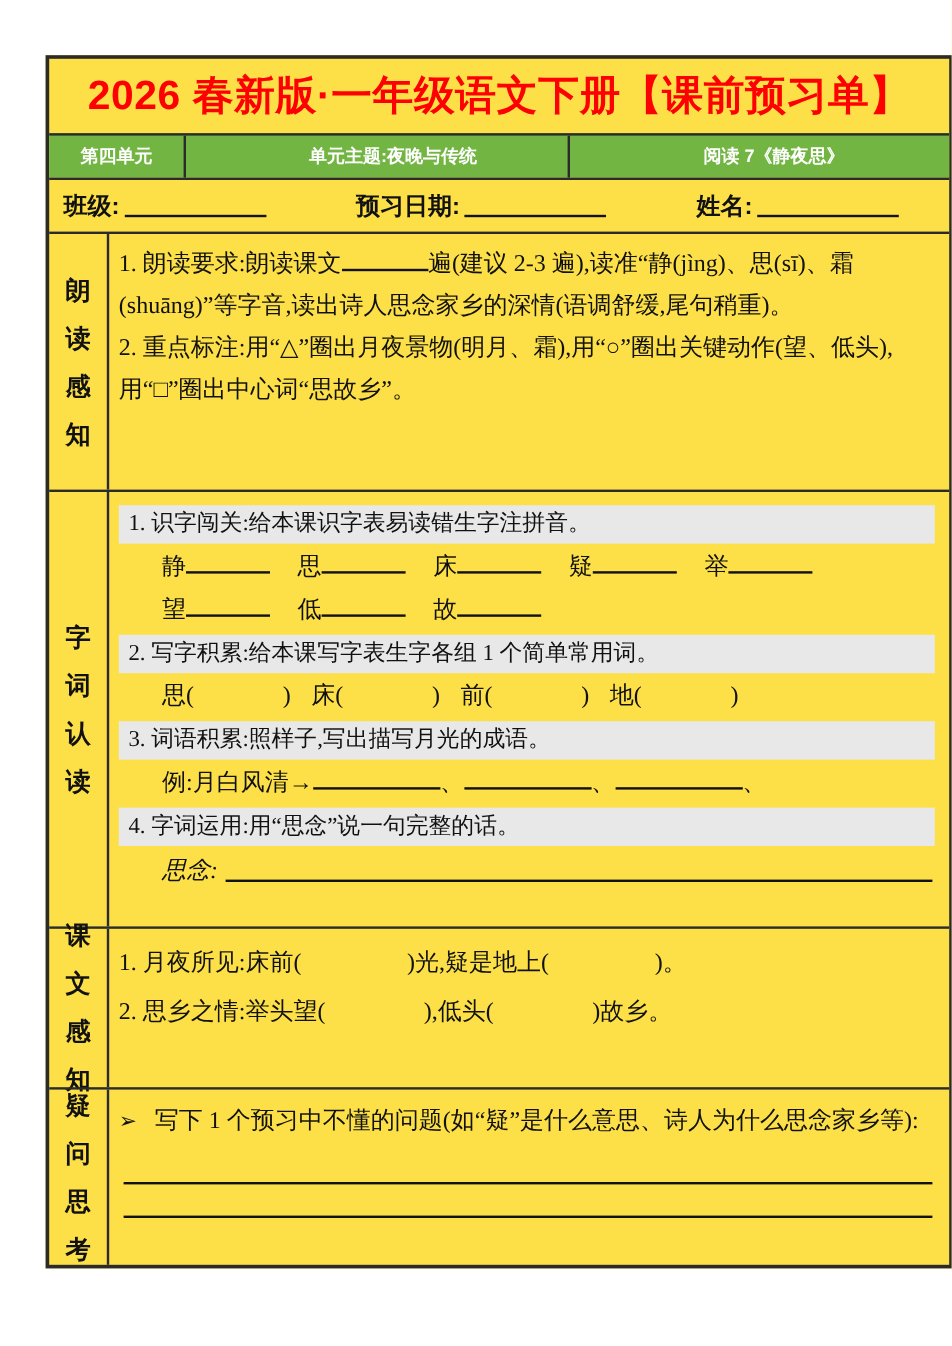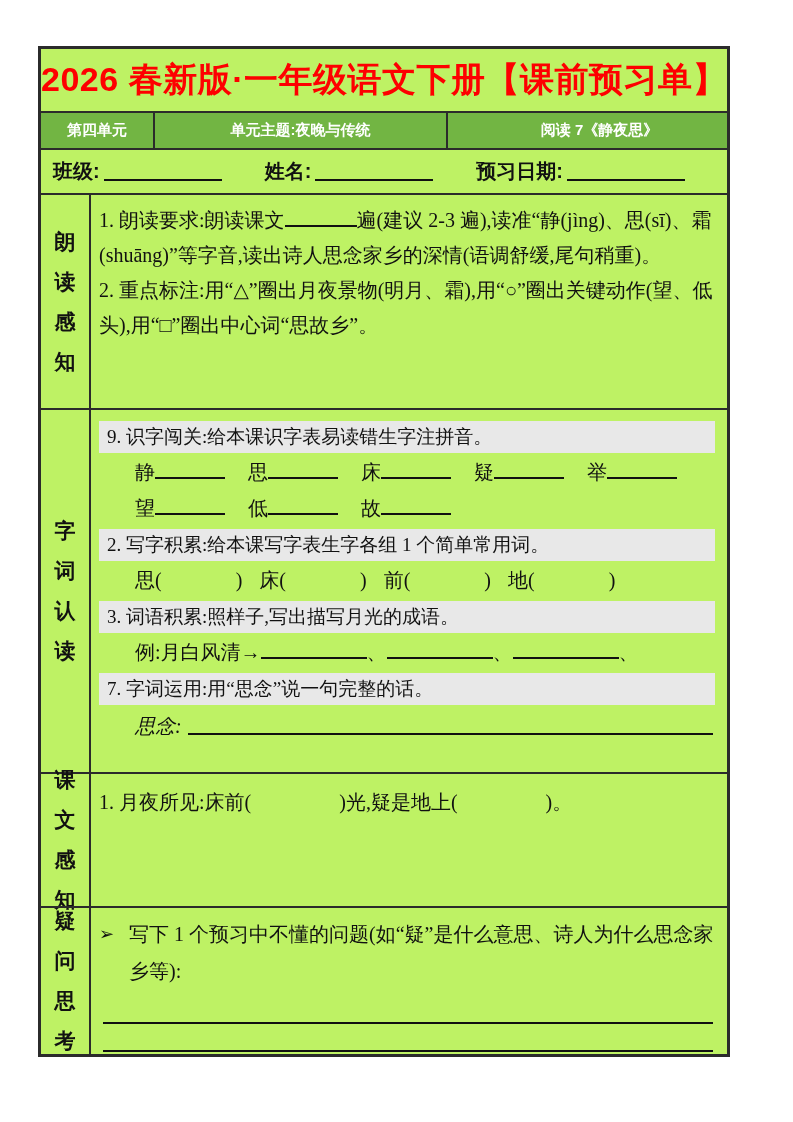--- a/index.html
+++ b/index.html
@@ -3,22 +3,22 @@
 <meta charset="utf-8">
 <style>
   * { margin: 0; padding: 0; box-sizing: border-box; }
   html, body { background: #ffffff; }
   body {
     width: 793px; height: 1122px; position: relative;
     font-family: "Liberation Serif", "DejaVu Serif", serif;
     color: #111;
   }
   .sheet {
-    position: absolute; left: 38px; top: 46px; width: 692px;
-    border: 3px solid #2b2b2b; background: #bef264;
+    position: absolute; left: 38px; top: 46px; width: 756px;
+    border: 3px solid #2b2b2b; background: #fde047;
     display: flex; flex-direction: column;
   }
   .row { border-top: 2px solid #2b2b2b; }
   .row:first-child { border-top: none; }
 
   
   .title-row {
     height: 62px; display: flex; align-items: center; justify-content: center;
     font-family: "Liberation Sans", "DejaVu Sans", sans-serif;
     font-weight: bold; font-size: 34px; color: #fe0000; letter-spacing: 0.5px;
@@ -26,21 +26,21 @@
   }
 
   
   .green-row { height: 37px; display: flex; background: #72b543; }
   .green-cell {
     display: flex; align-items: center; justify-content: center;
     color: #fff; font-family: "Liberation Sans", "DejaVu Sans", sans-serif;
     font-weight: bold; font-size: 15px;
   }
   .gc-1 { width: 114px; border-right: 2px solid #2b2b2b; }
-  .gc-2 { width: 293px; border-right: 2px solid #2b2b2b; }
+  .gc-2 { width: 293px; border-right: 2px solid #2b2b2b; margin-left: 27px; }
   .gc-3 { flex: 1; padding-left: 24px; }
 
   
   .info-row {
     height: 45px; display: flex; align-items: center;
     font-family: "Liberation Sans", "DejaVu Sans", sans-serif;
     font-weight: bold; font-size: 20px;
     padding: 0 42px 0 12px; justify-content: space-between;
   }
   .info-group { display: flex; align-items: center; }
@@ -109,25 +109,25 @@
     <div class="green-cell gc-2">单元主题:夜晚与传统</div>
     <div class="green-cell gc-3">阅读 7《静夜思》</div>
   </div>
 
   <div class="row info-row">
     <span class="info-group">
       <span>班级:</span>
       <span class="blank bk-info"></span>
     </span>
     <span class="info-group">
-      <span>姓名:</span>
+      <span>预习日期:</span>
       <span class="blank bk-info"></span>
     </span>
     <span class="info-group">
-      <span>预习日期:</span>
+      <span>姓名:</span>
       <span class="blank bk-info"></span>
     </span>
   </div>
 
   <div class="row section s1">
     <div class="sec-label">
       <span>朗</span>
       <span>读</span>
       <span>感</span>
       <span>知</span>
@@ -139,21 +139,21 @@
   </div>
 
   <div class="row section s2">
     <div class="sec-label">
       <span>字</span>
       <span>词</span>
       <span>认</span>
       <span>读</span>
     </div>
     <div class="sec-content">
-      <div class="item-bar">9. 识字闯关:给本课识字表易读错生字注拼音。</div>
+      <div class="item-bar">1. 识字闯关:给本课识字表易读错生字注拼音。</div>
       <div class="indent-row">
         <span class="py-group"><span>静</span><span class="blank bk-py"></span></span>
         <span class="py-group"><span>思</span><span class="blank bk-py"></span></span>
         <span class="py-group"><span>床</span><span class="blank bk-py"></span></span>
         <span class="py-group"><span>疑</span><span class="blank bk-py"></span></span>
         <span class="py-group"><span>举</span><span class="blank bk-py"></span></span>
       </div>
       <div class="indent-row">
         <span class="py-group"><span>望</span><span class="blank bk-py"></span></span>
         <span class="py-group"><span>低</span><span class="blank bk-py"></span></span>
@@ -163,37 +163,38 @@
       <div class="indent-row">
         <span class="wd-group"><span>思</span><span>(</span><span class="wgap"></span><span>)</span></span>
         <span class="wd-group"><span>床</span><span>(</span><span class="wgap"></span><span>)</span></span>
         <span class="wd-group"><span>前</span><span>(</span><span class="wgap"></span><span>)</span></span>
         <span class="wd-group"><span>地</span><span>(</span><span class="wgap"></span><span>)</span></span>
       </div>
       <div class="item-bar">3. 词语积累:照样子,写出描写月光的成语。</div>
       <div class="indent-row">
         <span>例:月白风清→</span><span class="blank bk-ex"></span><span>、</span><span class="blank bk-ex"></span><span>、</span><span class="blank bk-ex"></span><span>、</span>
       </div>
-      <div class="item-bar">7. 字词运用:用“思念”说一句完整的话。</div>
+      <div class="item-bar">4. 字词运用:用“思念”说一句完整的话。</div>
       <div class="fill-row">
         <span>思念:</span>
         <span class="fill"></span>
       </div>
     </div>
   </div>
 
   <div class="row section s3">
     <div class="sec-label">
       <span>课</span>
       <span>文</span>
       <span>感</span>
       <span>知</span>
     </div>
     <div class="sec-content">
       <p><span>1. 月夜所见:床前(</span><span class="pgap-a"></span><span>)光,疑是地上(</span><span class="pgap-a"></span><span>)。</span></p>
+      <p><span>2. 思乡之情:举头望(</span><span class="pgap-b"></span><span>),低头(</span><span class="pgap-b"></span><span>)故乡。</span></p>
     </div>
   </div>
 
   <div class="row section s4">
     <div class="sec-label">
       <span>疑</span>
       <span>问</span>
       <span>思</span>
       <span>考</span>
     </div>

